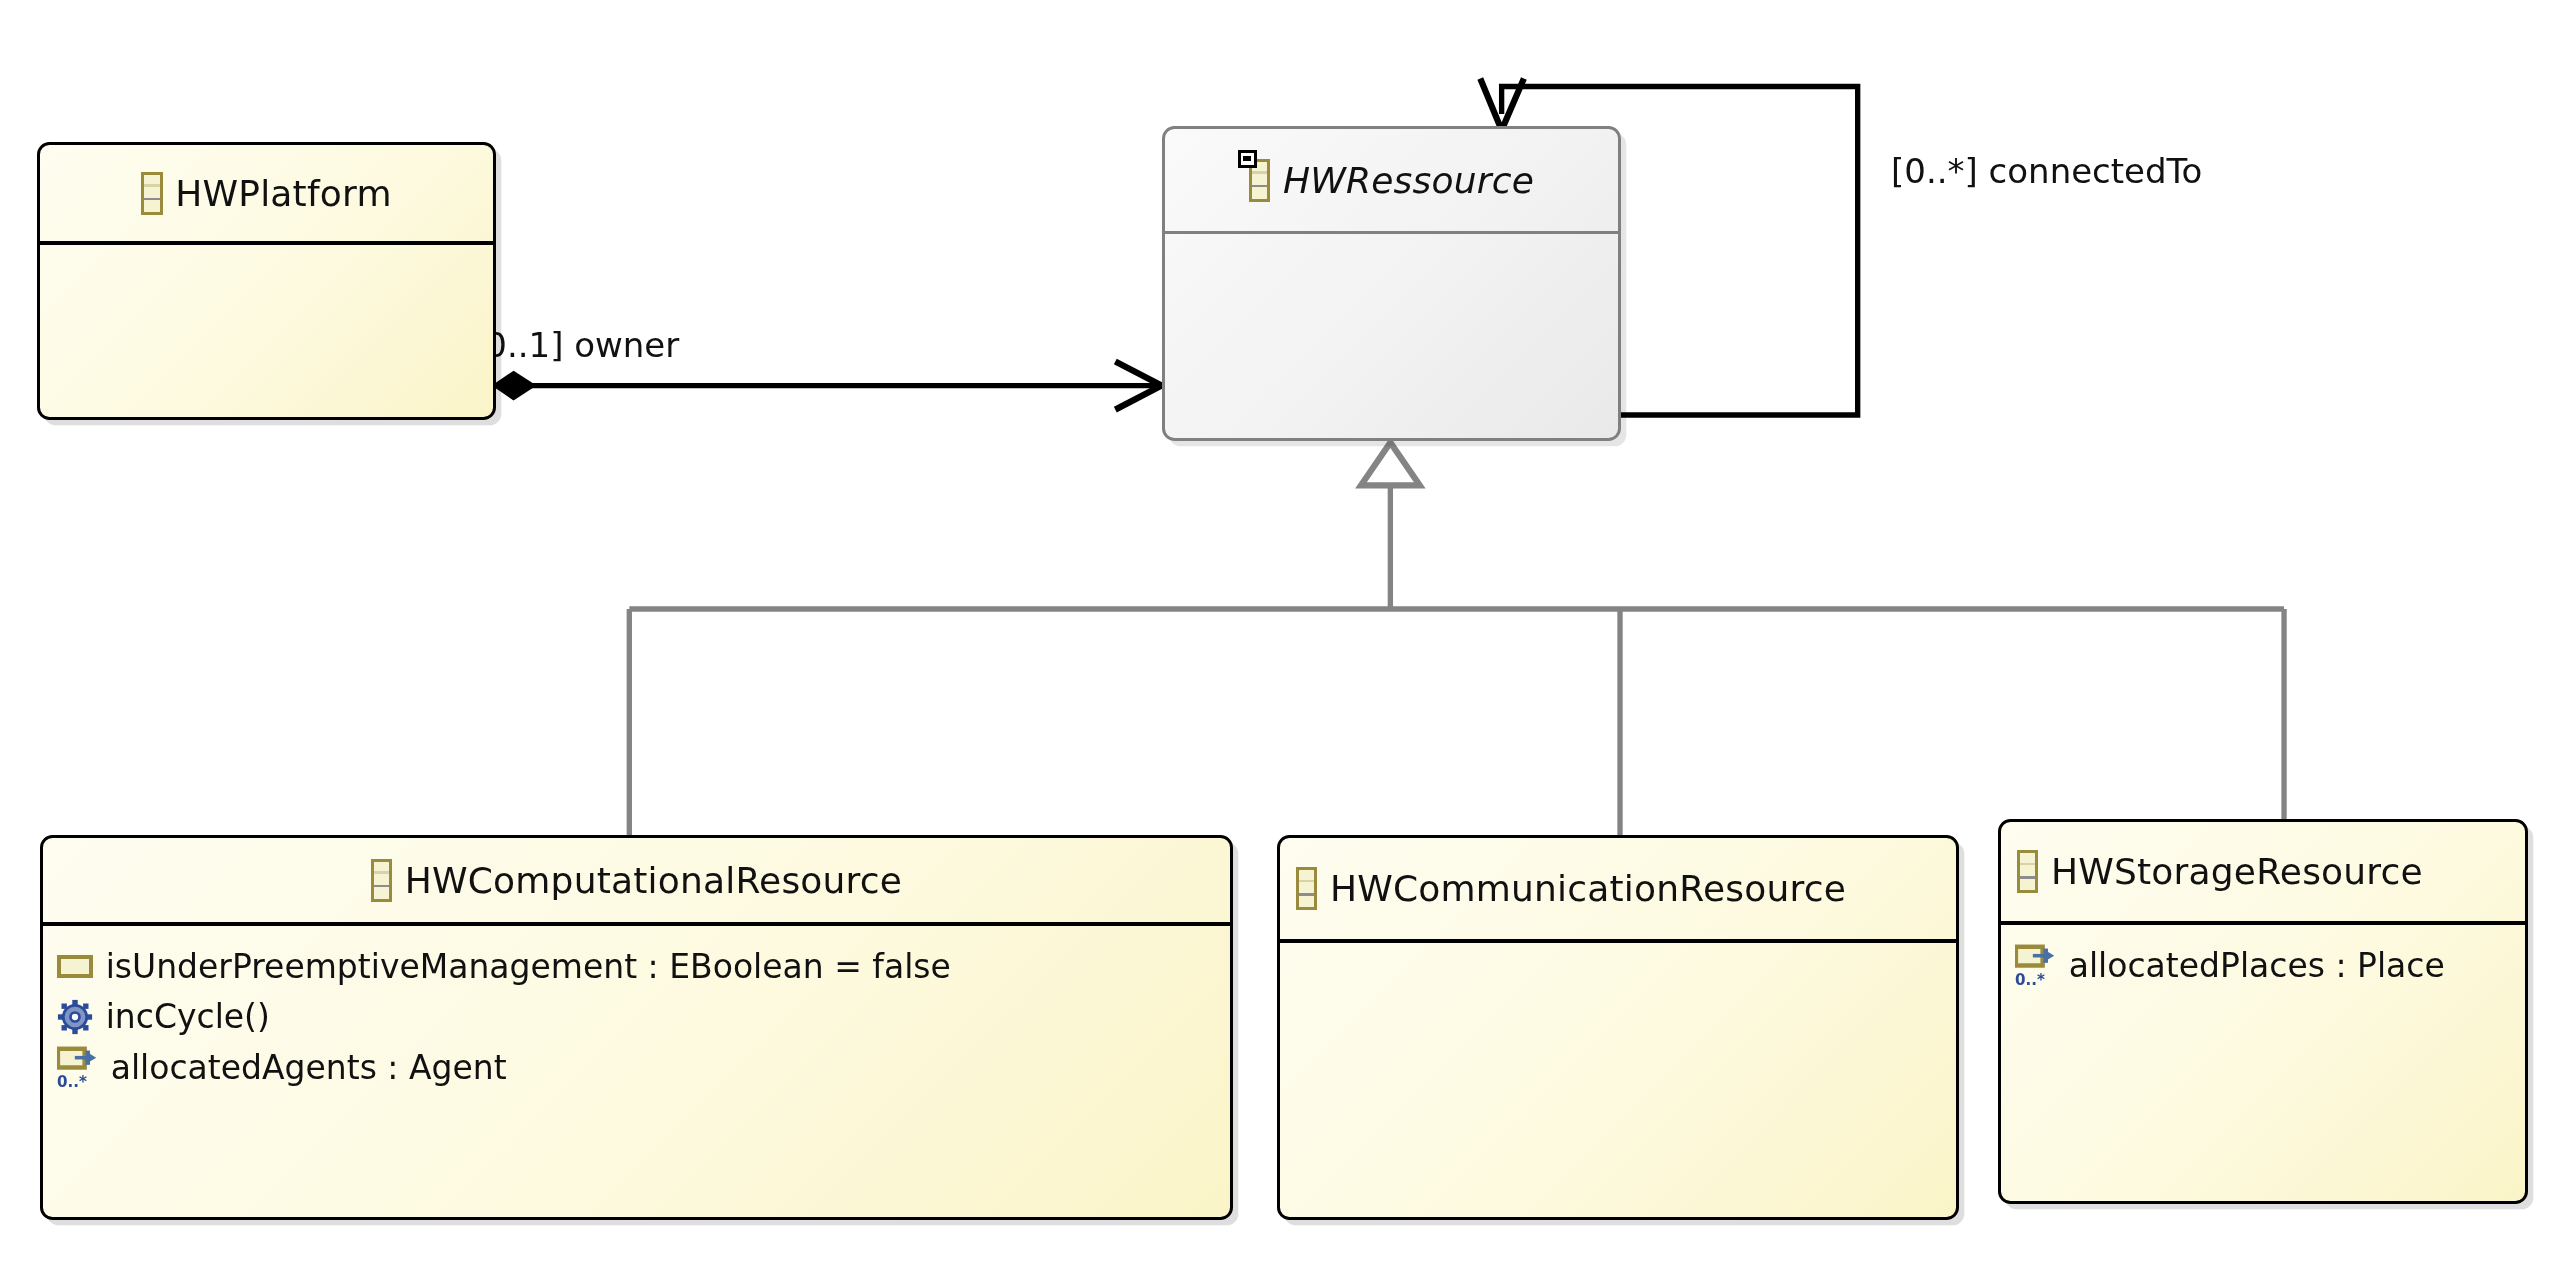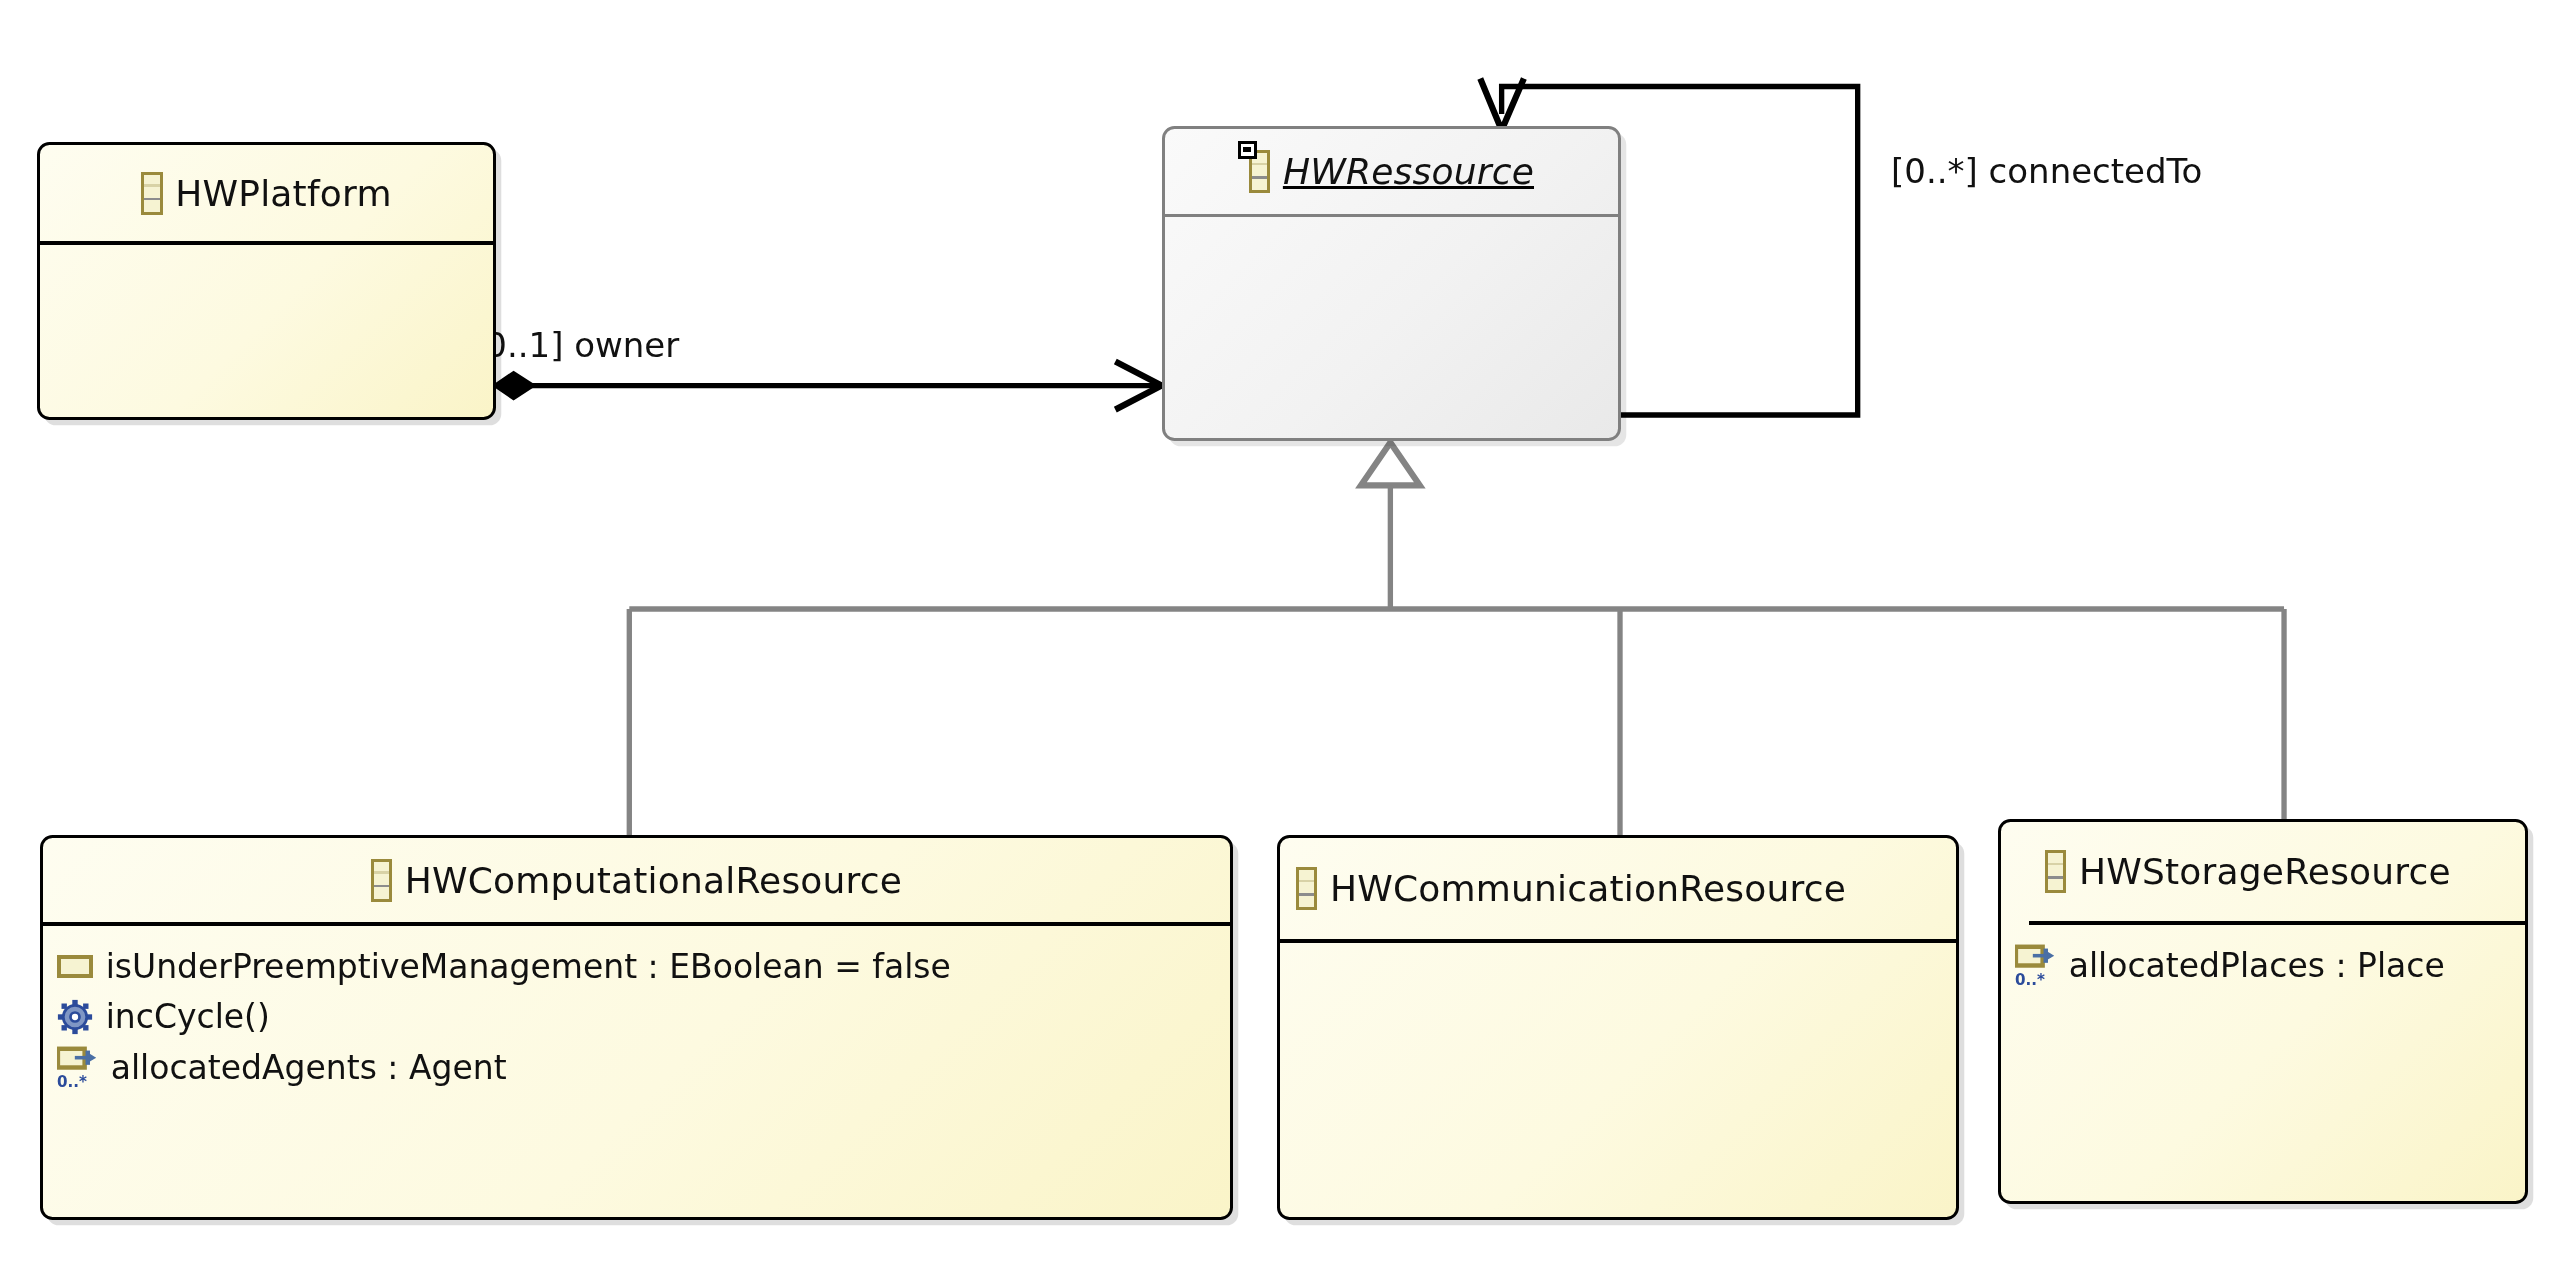--- a/index.html
+++ b/index.html
@@ -179,21 +179,21 @@
 
   <div class="uml-class yellow" style="left:37px; top:142px; width:459px; height:278px;">
     <div class="class-header" style="height:100px;">
       <span class="icon-eclass"></span>
       <span class="class-name">HWPlatform</span>
     </div>
     <div class="class-body"></div>
   </div>
 
   <div class="uml-class grey" style="left:1162px; top:126px; width:459px; height:315px;">
-    <div class="class-header" style="height:88px;text-decoration:underline;">
+    <div class="class-header" style="height:105px;">
       <span class="icon-eclass" style="position:relative;">
         <span class="icon-overlay-badge"></span>
       </span>
       <span class="class-name abstract">HWRessource</span>
     </div>
     <div class="class-body"></div>
   </div>
 
   <div class="uml-class yellow" style="left:40px; top:835px; width:1193px; height:385px;">
     <div class="class-header" style="height:88px;">
@@ -245,21 +245,21 @@
 
   <div class="uml-class yellow" style="left:1277px; top:835px; width:682px; height:385px;">
     <div class="class-header" style="height:105px; justify-content:flex-start; padding-left:16px;">
       <span class="icon-eclass"></span>
       <span class="class-name">HWCommunicationResource</span>
     </div>
     <div class="class-body"></div>
   </div>
 
   <div class="uml-class yellow" style="left:1998px; top:819px; width:530px; height:385px;">
-    <div class="class-header" style="height:103px; justify-content:flex-start; padding-left:16px;margin-left:28px;">
+    <div class="class-header" style="height:103px; justify-content:flex-start; padding-left:16px;">
       <span class="icon-eclass"></span>
       <span class="class-name">HWStorageResource</span>
     </div>
     <div class="class-body">
       <div class="member">
         <span class="icon-ereference">
           <svg viewBox="0 0 46 50" width="41" height="45">
             <rect x="1" y="4" width="30" height="21" fill="#F6F3D2" stroke="#9A8A3C" stroke-width="5"></rect>
             <rect x="20" y="12" width="20" height="4" fill="#4A6FA5"></rect>
             <polygon points="34,8 44,14 34,20" fill="#4A6FA5"></polygon>

